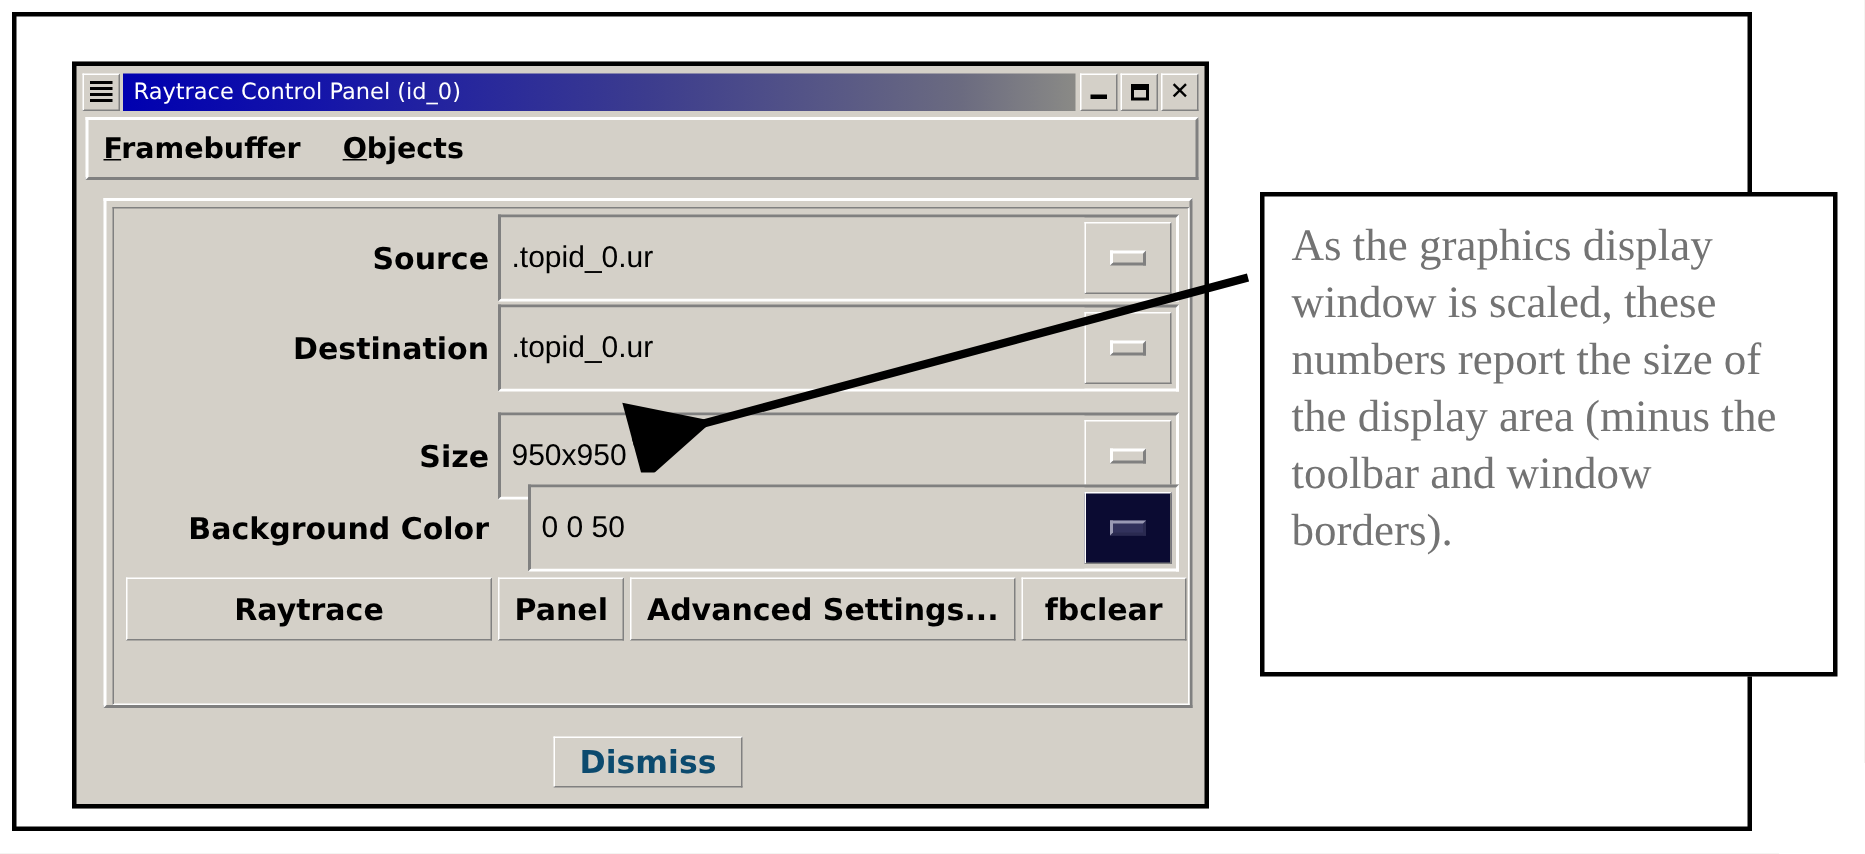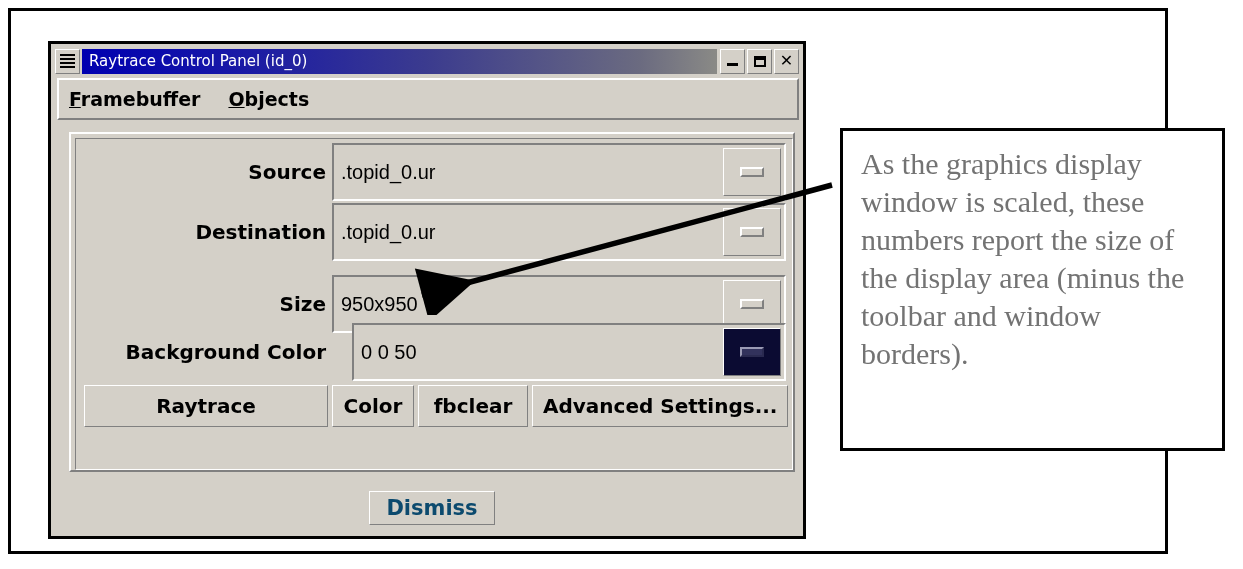--- a/index.html
+++ b/index.html
@@ -439,23 +439,23 @@
             <div class="opt-btn dark m-out1">
               <span class="opt-dash">
                   <i></i>
                 </span>
             </div>
           </div>
         </div>
 
         <div id="btn-row">
           <div id="btn-raytrace" class="act-btn m-out1">Raytrace</div>
-          <div id="btn-abort" class="act-btn m-out1">Color</div>
+          <div id="btn-abort" class="act-btn m-out1">Panel</div>
+          <div id="btn-advanced" class="act-btn m-out1">Advanced Settings...</div>
           <div id="btn-fbclear" class="act-btn m-out1">fbclear</div>
-          <div id="btn-advanced" class="act-btn m-out1">Advanced Settings...</div>
         </div>
 
       </div>
     </div>
 
     <div id="dismiss-area">
       <div id="btn-dismiss" class="m-out1">Dismiss</div>
     </div>
 
   </div>

